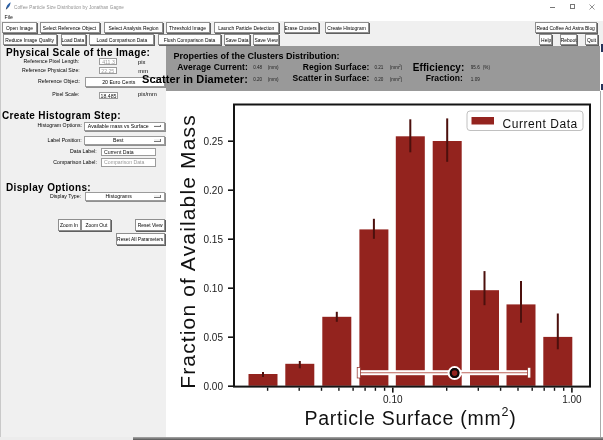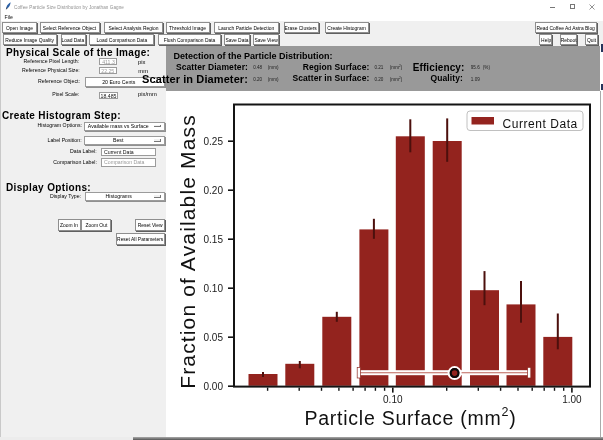--- a/index.html
+++ b/index.html
@@ -140,27 +140,27 @@
 <div class="btn" style="left:81.4px;top:219px;width:29.3px;height:12px">
     <span>Zoom Out</span>
   </div>
 <div class="btn" style="left:135.2px;top:219px;width:29.6px;height:12px">
     <span>Reset View</span>
   </div>
 <div class="btn" style="left:115.7px;top:232.9px;width:49.7px;height:12.0px">
     <span>Reset All Parameters</span>
   </div>
 <div style="position:absolute;left:166px;top:46px;width:434px;height:45px;background:#999"></div>
-<div style="position:absolute;left:173.5px;top:50.5px;font-size:9.0px;color:#000;font-weight:bold;line-height:1.2;white-space:nowrap">Detection of the Particle Distribution:</div>
-<div class="lblw" style="right:355px;top:62.5px;font-size:8.5px;font-weight:bold;letter-spacing:0.1px"><span style="transform:none">Scatter Diameter:</span></div>
+<div style="position:absolute;left:173.5px;top:50.5px;font-size:9.0px;color:#000;font-weight:bold;line-height:1.2;white-space:nowrap">Properties of the Clusters Distribution:</div>
+<div class="lblw" style="right:355px;top:62.5px;font-size:8.5px;font-weight:bold;letter-spacing:0.1px"><span style="transform:none">Average Current:</span></div>
 <div class="lblw" style="right:355px;top:74.2px;font-size:11px;font-weight:bold;letter-spacing:0.1px"><span style="transform:none">Scatter in Diameter:</span></div>
 <div class="lblw" style="right:233.6px;top:62.5px;font-size:8.5px;font-weight:bold;letter-spacing:0.1px"><span style="transform:none">Region Surface:</span></div>
 <div class="lblw" style="right:233.6px;top:74.2px;font-size:8.5px;font-weight:bold;letter-spacing:0.1px"><span style="transform:none">Scatter in Surface:</span></div>
 <div class="lblw" style="right:138.6px;top:62.5px;font-size:10px;font-weight:bold;letter-spacing:0.1px"><span style="transform:none">Efficiency:</span></div>
-<div class="lblw" style="right:140.1px;top:74.2px;font-size:8.5px;font-weight:bold;letter-spacing:0.1px"><span style="transform:none">Quality:</span></div>
+<div class="lblw" style="right:140.1px;top:74.2px;font-size:8.5px;font-weight:bold;letter-spacing:0.1px"><span style="transform:none">Fraction:</span></div>
 <div style="position:absolute;left:253.2px;top:64.9px;font-size:4.6px;color:#1f1f1f;line-height:1.2;white-space:nowrap">0.48</div>
 <div style="position:absolute;left:267.8px;top:64.9px;font-size:4.6px;color:#1f1f1f;line-height:1.2;white-space:nowrap">(mm)</div>
 <div style="position:absolute;left:253.2px;top:76.6px;font-size:4.6px;color:#1f1f1f;line-height:1.2;white-space:nowrap">0.20</div>
 <div style="position:absolute;left:267.8px;top:76.6px;font-size:4.6px;color:#1f1f1f;line-height:1.2;white-space:nowrap">(mm)</div>
 <div style="position:absolute;left:374.4px;top:64.9px;font-size:4.6px;color:#1f1f1f;line-height:1.2;white-space:nowrap">0.21</div>
 <div style="position:absolute;left:389.8px;top:64.9px;font-size:4.6px;color:#1f1f1f;line-height:1.2;white-space:nowrap">(mm<span style="font-size:3.2px;vertical-align:1.6px">2</span>)</div>
 <div style="position:absolute;left:374.4px;top:76.6px;font-size:4.6px;color:#1f1f1f;line-height:1.2;white-space:nowrap">0.20</div>
 <div style="position:absolute;left:389.8px;top:76.6px;font-size:4.6px;color:#1f1f1f;line-height:1.2;white-space:nowrap">(mm<span style="font-size:3.2px;vertical-align:1.6px">2</span>)</div>
 <div style="position:absolute;left:470.8px;top:64.9px;font-size:4.6px;color:#1f1f1f;line-height:1.2;white-space:nowrap">95.6</div>
 <div style="position:absolute;left:482.8px;top:64.9px;font-size:4.6px;color:#1f1f1f;line-height:1.2;white-space:nowrap">(%)</div>

